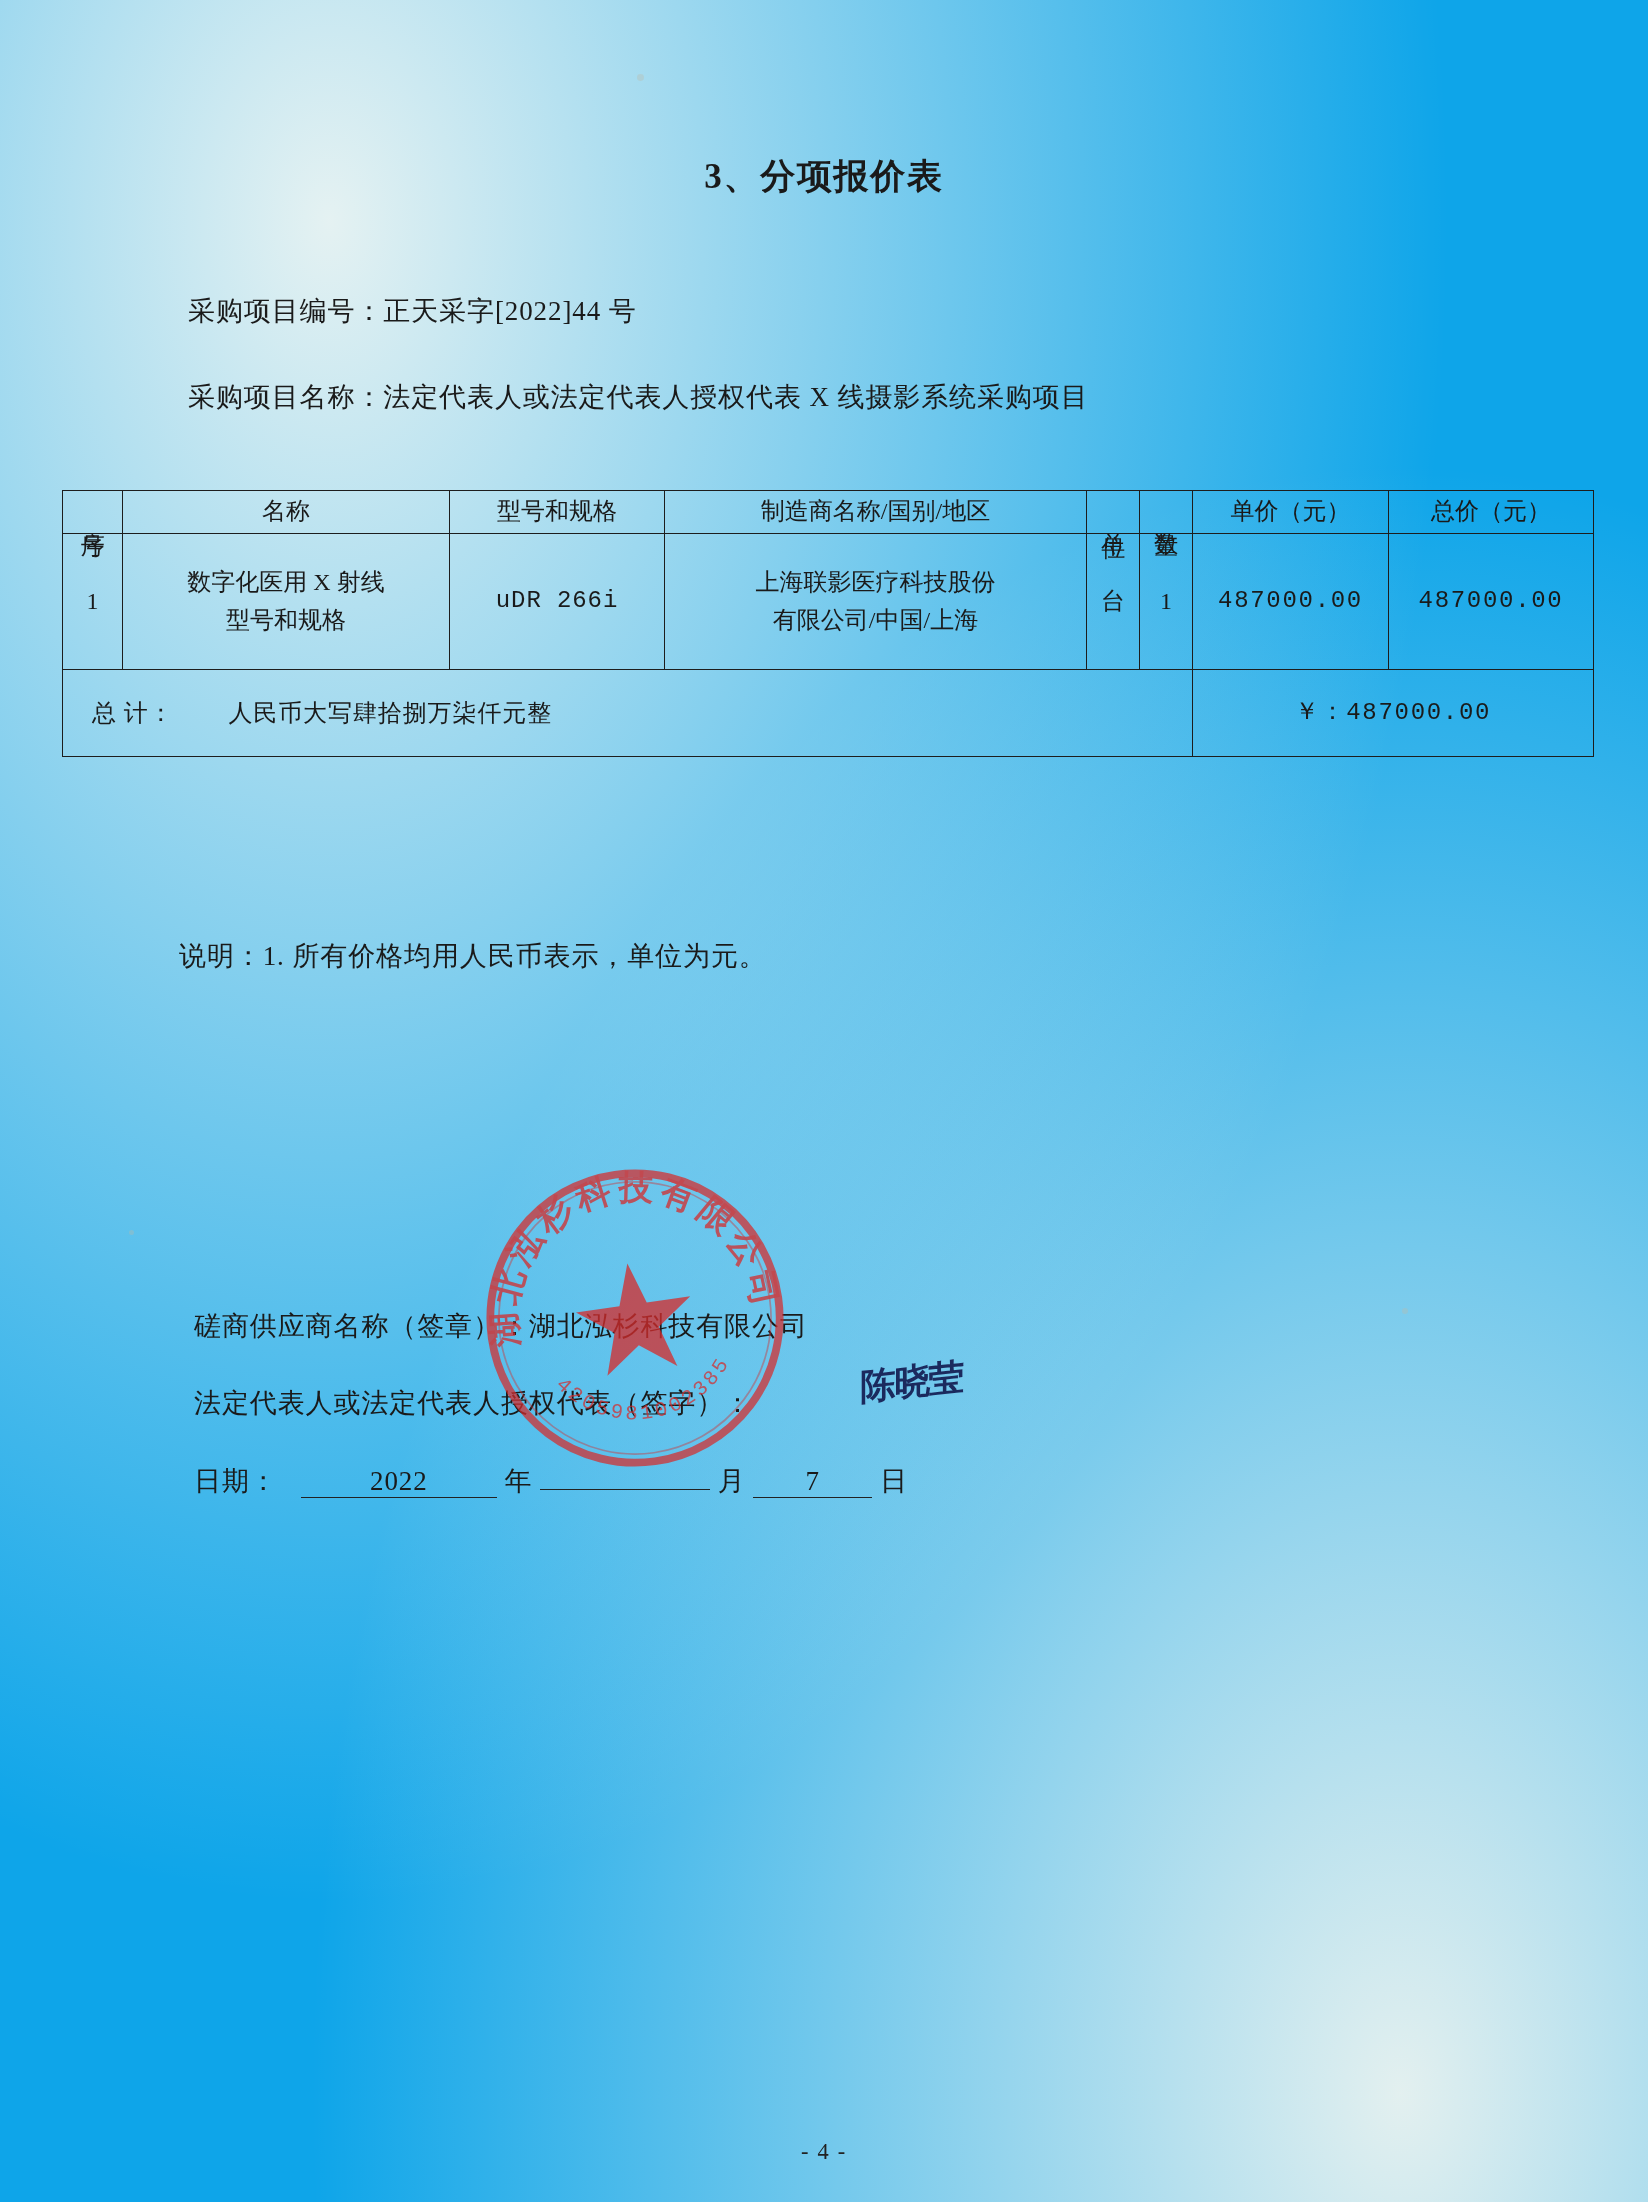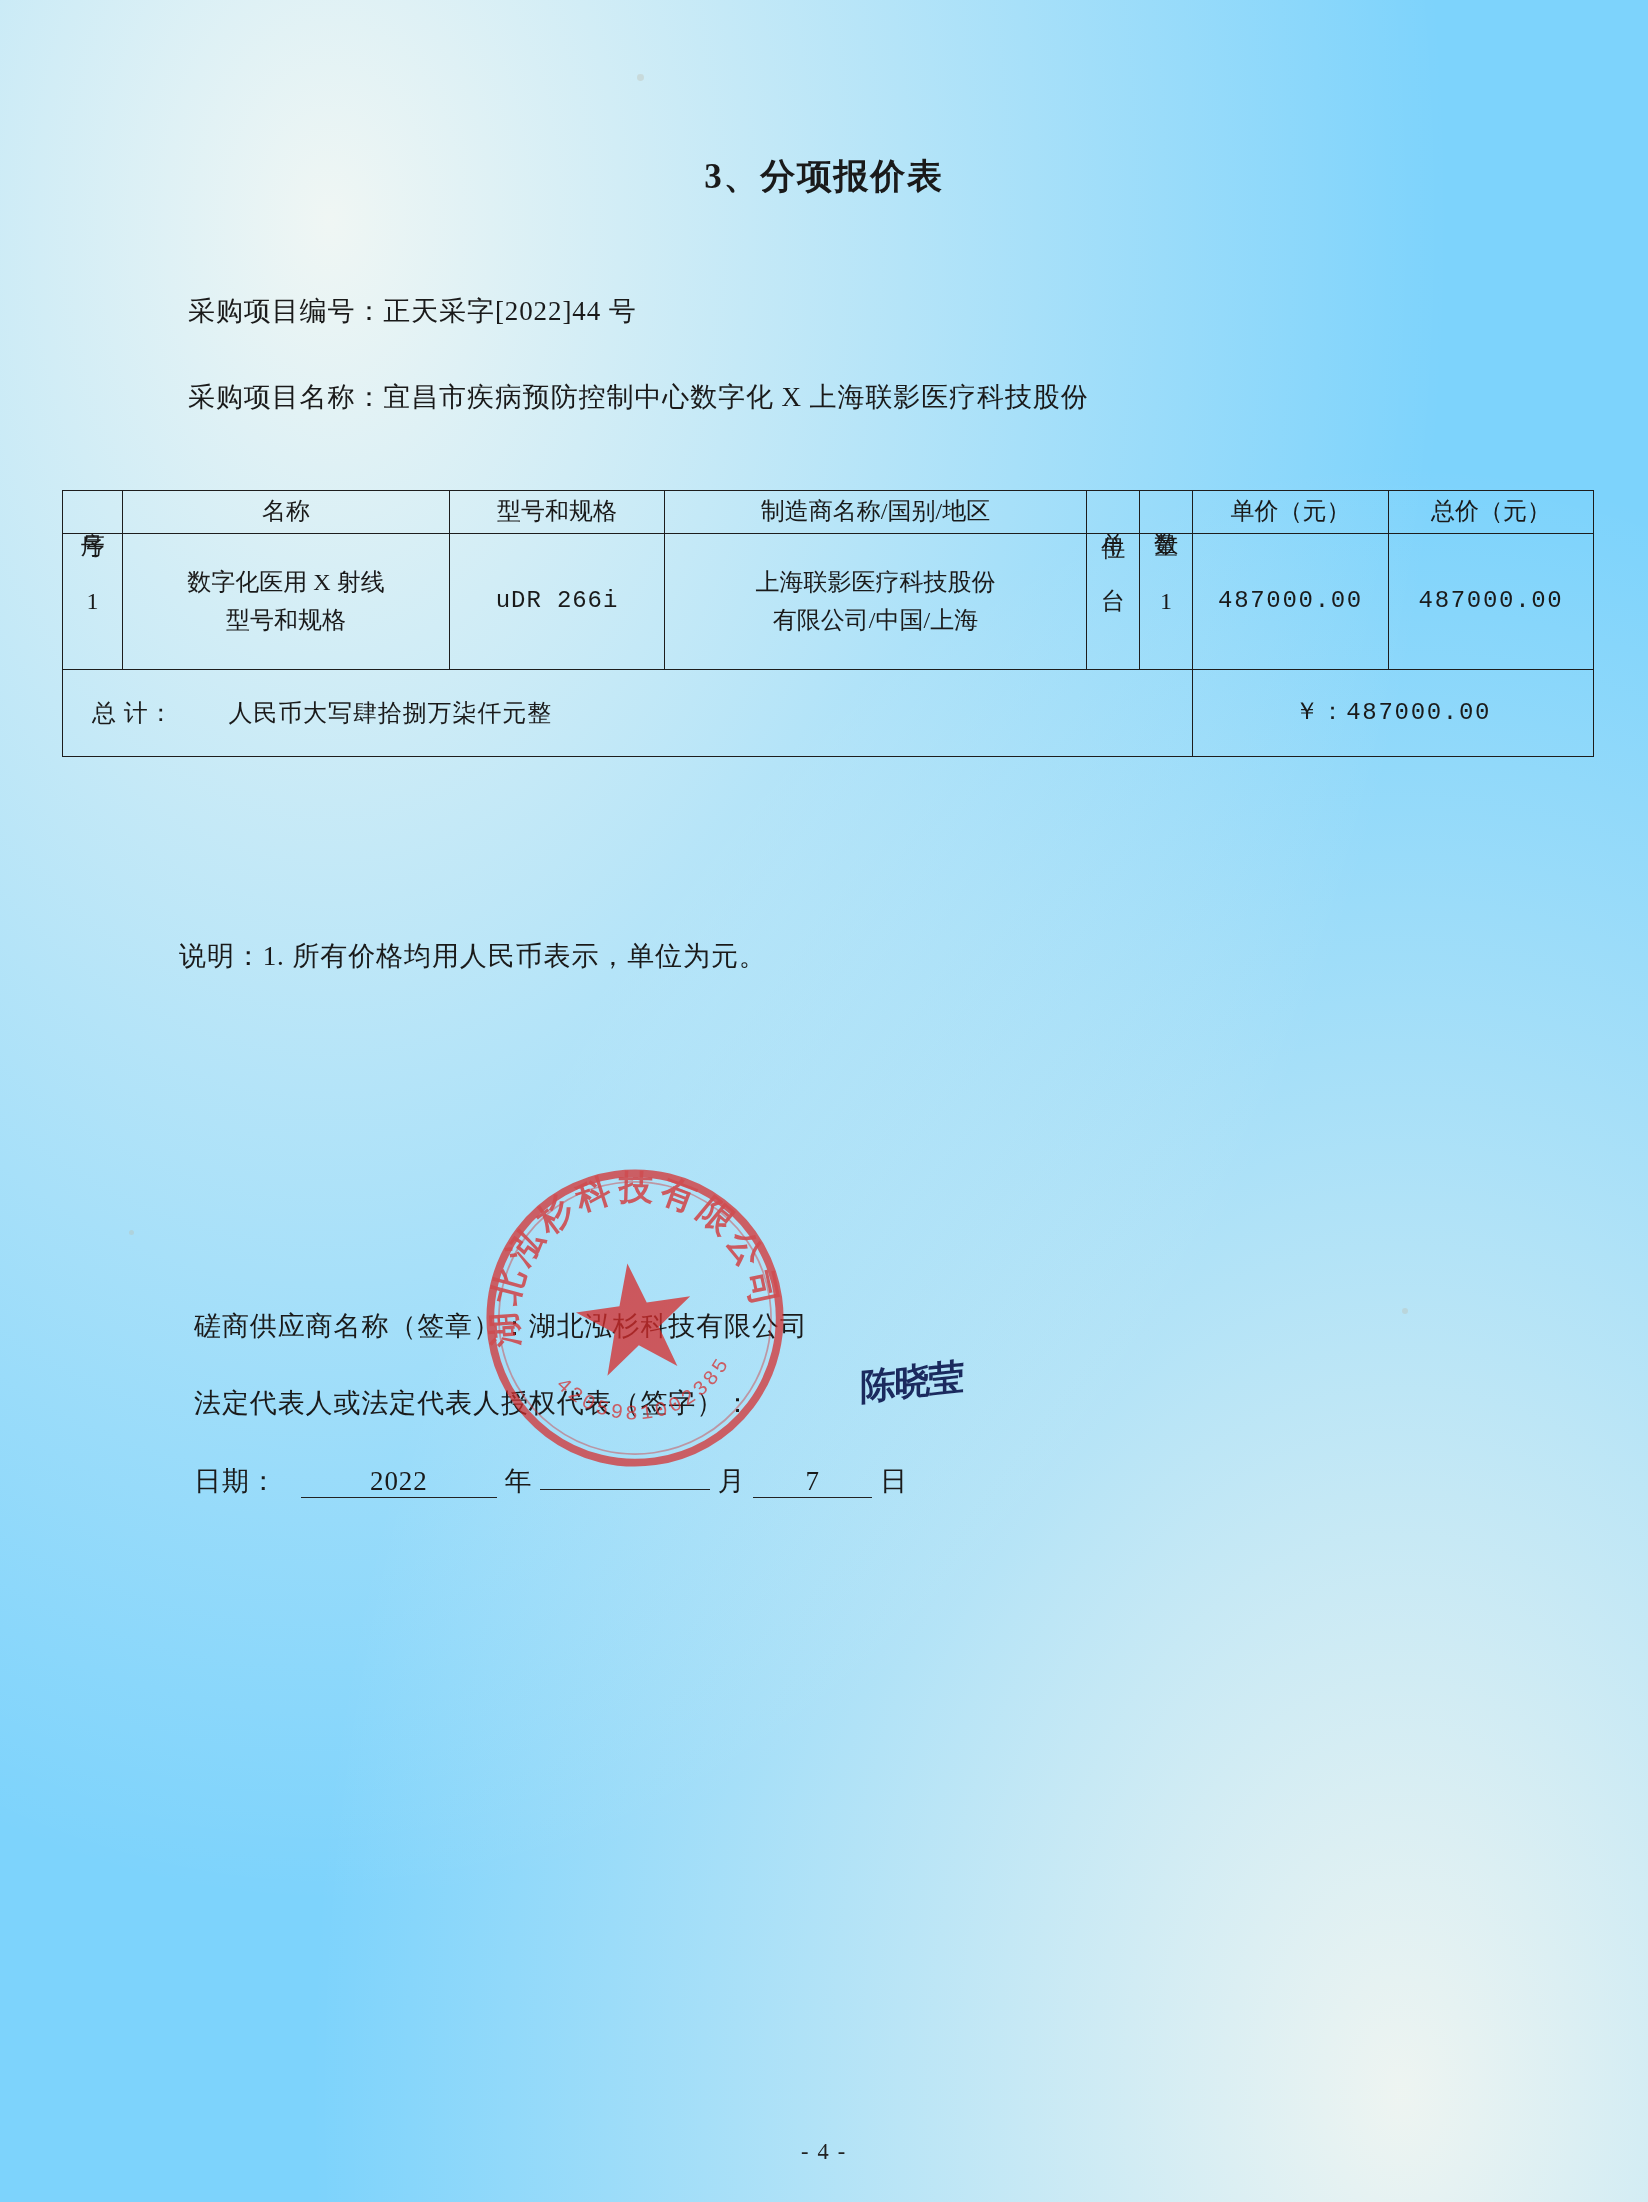--- a/index.html
+++ b/index.html
@@ -13,21 +13,21 @@
     position: relative;
     font-family: "Liberation Serif", "DejaVu Serif", serif;
     color: #1a1a1a;
     overflow: hidden;
   }
   .page {
     position: absolute;
     left: 0; top: 0;
     width: 1648px;
     height: 2203px;
-    background: #7dd3fc;
+    background: #0ea5e9;
   }
   
   .scan-tint {
     position: absolute;
     inset: 0;
     background:
       radial-gradient(ellipse at 20% 10%, rgba(252,250,243,0.9) 0%, rgba(255,255,255,0) 60%),
       radial-gradient(ellipse at 85% 95%, rgba(250,248,240,0.9) 0%, rgba(255,255,255,0) 55%);
     pointer-events: none;
   }
@@ -189,21 +189,21 @@
   <div class="spot" style="left:1402px;top:1308px;width:6px;height:6px;"></div>
   <div class="spot" style="left:129px;top:1230px;width:5.2px;height:5.2px;"></div>
 
   <div class="doc-title">3、分项报价表</div>
 
   <div class="meta-line l1">
     <span>采购项目编号：</span><span>正天采字[2022]44 号</span>
   </div>
 
   <div class="meta-line l2">
-    <span>采购项目名称：</span><span>宜昌市疾病预防控制中心数字化 X 上海联影医疗科技股份</span>
+    <span>采购项目名称：</span><span>法定代表人或法定代表人授权代表 X 线摄影系统采购项目</span>
   </div>
 
   <table class="price-table">
     <colgroup>
       <col style="width:60px">
         <col style="width:327px">
         <col style="width:215px">
         <col style="width:422px">
       <col style="width:53px">
         <col style="width:53px">

